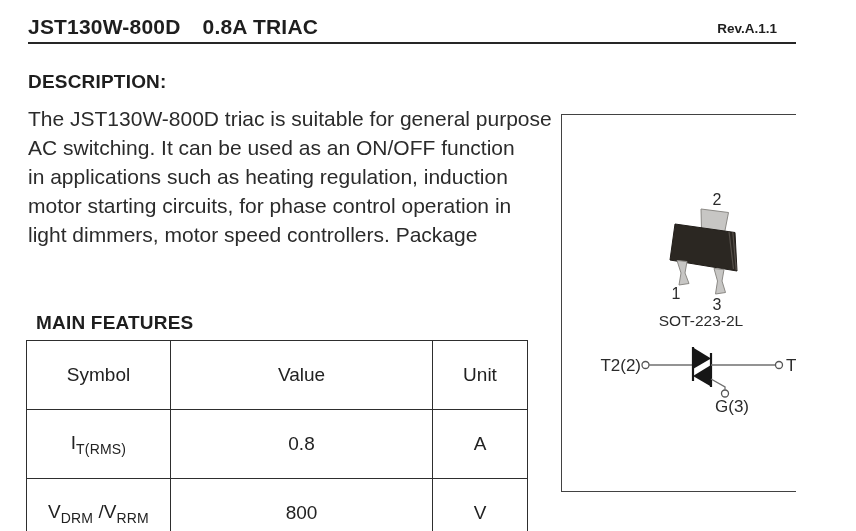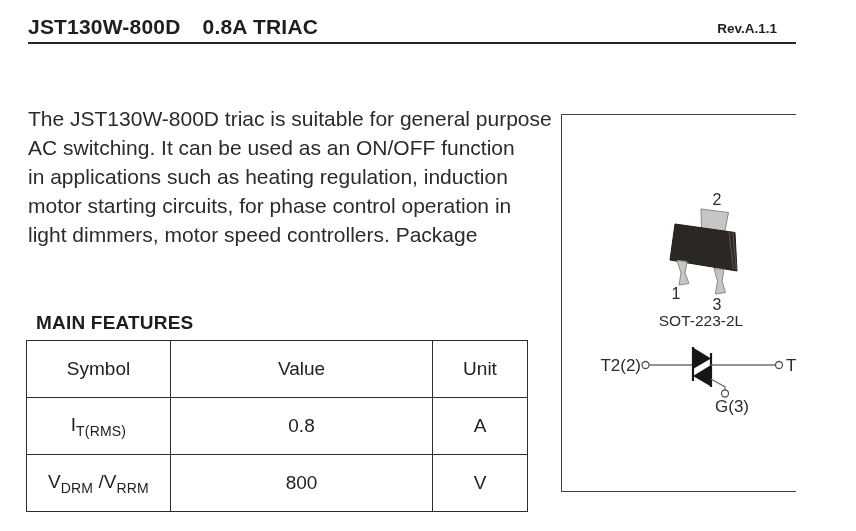--- a/index.html
+++ b/index.html
@@ -43,21 +43,21 @@
   .features-table {
     position: absolute; left: 26px; top: 340px;
     border-collapse: collapse; table-layout: fixed;
     width: 501px;
     font-size: 19px; color: #222;
   }
   .features-table th, .features-table td {
     border: 1.7px solid #2e2e2e;
     text-align: center; vertical-align: middle;
     font-weight: normal;
-    height: 36px; padding: 10px;
+    height: 36px; padding: 16px;
   }
   .features-table sub { font-size: 14px; letter-spacing: 0.2px; }
   .features-table sub.roman {
     font-family: "Liberation Serif", serif;
     font-size: 11.5px; letter-spacing: 0.5px; padding-left: 3px;
   }
   
   .diagram-panel {
     position: absolute; left: 561px; top: 114px;
     width: 280px; height: 378px;
@@ -78,20 +78,21 @@
 <body>
 
 <div class="page">
 
   <div class="title">
     <span>JST130W-800D</span><span class="subtitle">0.8A TRIAC</span>
   </div>
   <div class="revision">Rev.A.1.1</div>
   <div class="header-rule"></div>
 
+  <div class="section-heading desc-heading">DESCRIPTION:</div>
   <div class="desc-text">
     <div>The JST130W-800D triac is suitable for general purpose</div>
     <div>AC switching. It can be used as an ON/OFF function</div>
     <div>in applications such as heating regulation, induction</div>
     <div>motor starting circuits, for phase control operation in</div>
     <div>light dimmers, motor speed controllers. Package</div>
   </div>
 
   <div class="section-heading features-heading">MAIN FEATURES</div>
 

